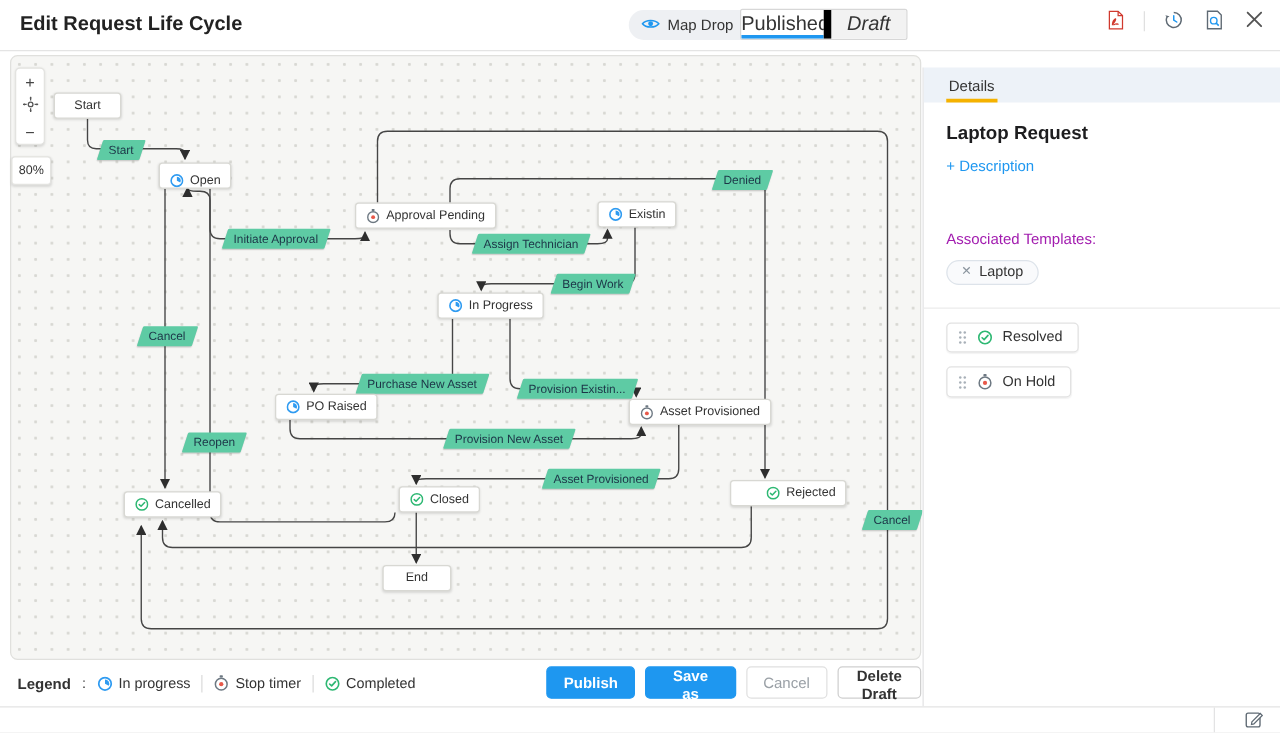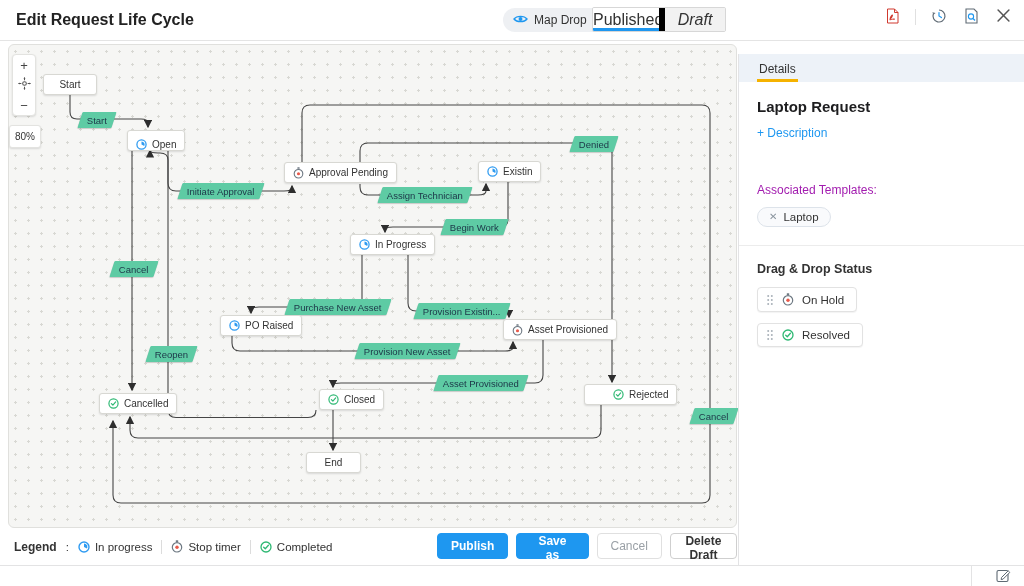--- a/index.html
+++ b/index.html
@@ -362,22 +362,42 @@
       <div class="req-title">Laptop Request</div>
       <span class="desc-link">+ Description</span>
       <div class="assoc">Associated Templates:</div>
       <div class="chips" id="template-chips">
           <span class="chip">
             <span class="x">✕</span>
             <span>Laptop</span>
           </span>
         </div>
       <hr class="pdivider">
-      <div class="dd-title">Drag &amp; Drop Status</div>
       <div id="status-list">
+          <div class="status-row"><div class="status-item">
+              <span style="display:inline-flex">
+                <svg width="8" height="12" viewBox="0 0 8 12">
+                  <g fill="#a8b0b8">
+                    <circle cx="2.2" cy="2" r="1"></circle>
+                    <circle cx="2.2" cy="6" r="1"></circle>
+                    <circle cx="2.2" cy="10" r="1"></circle>
+                    <circle cx="5.8" cy="2" r="1"></circle>
+                    <circle cx="5.8" cy="6" r="1"></circle>
+                    <circle cx="5.8" cy="10" r="1"></circle>
+                  </g>
+                </svg>
+              </span>
+              <span style="display:inline-flex">
+                <svg width="12" height="12" viewBox="0 0 12 12">
+                  <circle cx="6" cy="6" r="5" fill="none" stroke="#2eb873" stroke-width="1.3"></circle>
+                  <path d="M3.7 6.2 L5.3 7.7 L8.4 4.3" fill="none" stroke="#2eb873" stroke-width="1.3" stroke-linecap="round" stroke-linejoin="round"></path>
+                </svg>
+              </span>
+              <span>Resolved</span>
+            </div></div>
           <div class="status-row"><div class="status-item">
               <span style="display:inline-flex">
                 <svg width="8" height="12" viewBox="0 0 8 12">
                   <g fill="#a8b0b8">
                     <circle cx="2.2" cy="2" r="1"></circle>
                     <circle cx="2.2" cy="6" r="1"></circle>
                     <circle cx="2.2" cy="10" r="1"></circle>
                     <circle cx="5.8" cy="2" r="1"></circle>
                     <circle cx="5.8" cy="6" r="1"></circle>
                     <circle cx="5.8" cy="10" r="1"></circle>
@@ -386,41 +406,20 @@
               </span>
               <span style="display:inline-flex">
                 <svg width="12" height="13" viewBox="0 0 12 13">
                   <rect x="4.7" y="0.2" width="2.6" height="1.7" rx="0.6" fill="#6d7882"></rect>
                   <circle cx="6" cy="7.3" r="4.7" fill="none" stroke="#6d7882" stroke-width="1.2"></circle>
                   <circle cx="6" cy="7.3" r="1.7" fill="#e8594a"></circle>
                 </svg>
               </span>
               <span>On Hold</span>
             </div></div>
-          <div class="status-row"><div class="status-item">
-              <span style="display:inline-flex">
-                <svg width="8" height="12" viewBox="0 0 8 12">
-                  <g fill="#a8b0b8">
-                    <circle cx="2.2" cy="2" r="1"></circle>
-                    <circle cx="2.2" cy="6" r="1"></circle>
-                    <circle cx="2.2" cy="10" r="1"></circle>
-                    <circle cx="5.8" cy="2" r="1"></circle>
-                    <circle cx="5.8" cy="6" r="1"></circle>
-                    <circle cx="5.8" cy="10" r="1"></circle>
-                  </g>
-                </svg>
-              </span>
-              <span style="display:inline-flex">
-                <svg width="12" height="12" viewBox="0 0 12 12">
-                  <circle cx="6" cy="6" r="5" fill="none" stroke="#2eb873" stroke-width="1.3"></circle>
-                  <path d="M3.7 6.2 L5.3 7.7 L8.4 4.3" fill="none" stroke="#2eb873" stroke-width="1.3" stroke-linecap="round" stroke-linejoin="round"></path>
-                </svg>
-              </span>
-              <span>Resolved</span>
-            </div></div>
         </div>
     </div>
   </div>
 
   <div class="footer">
     <div class="fdiv"></div>
     <button class="fedit">
       <span>
         <svg width="15" height="15" viewBox="0 0 15 15">
             <rect x="1" y="2.5" width="11" height="11" rx="1.5" fill="none" stroke="#5f6a74" stroke-width="1.1"></rect>

